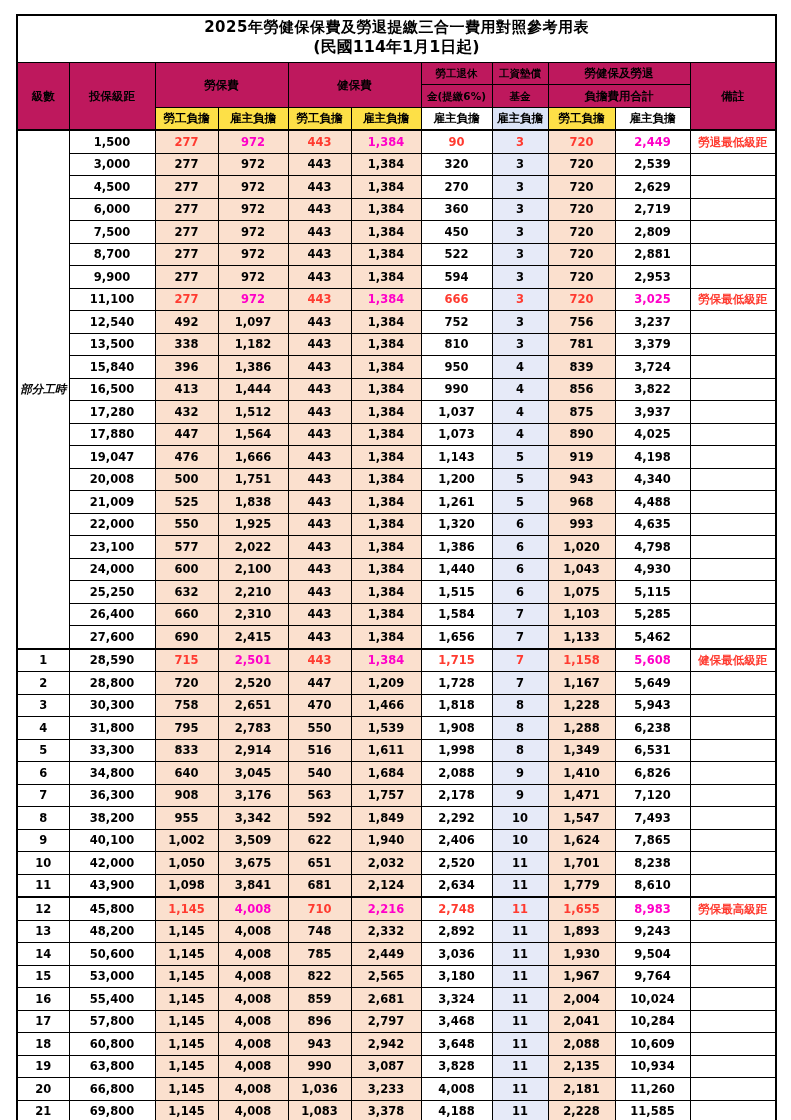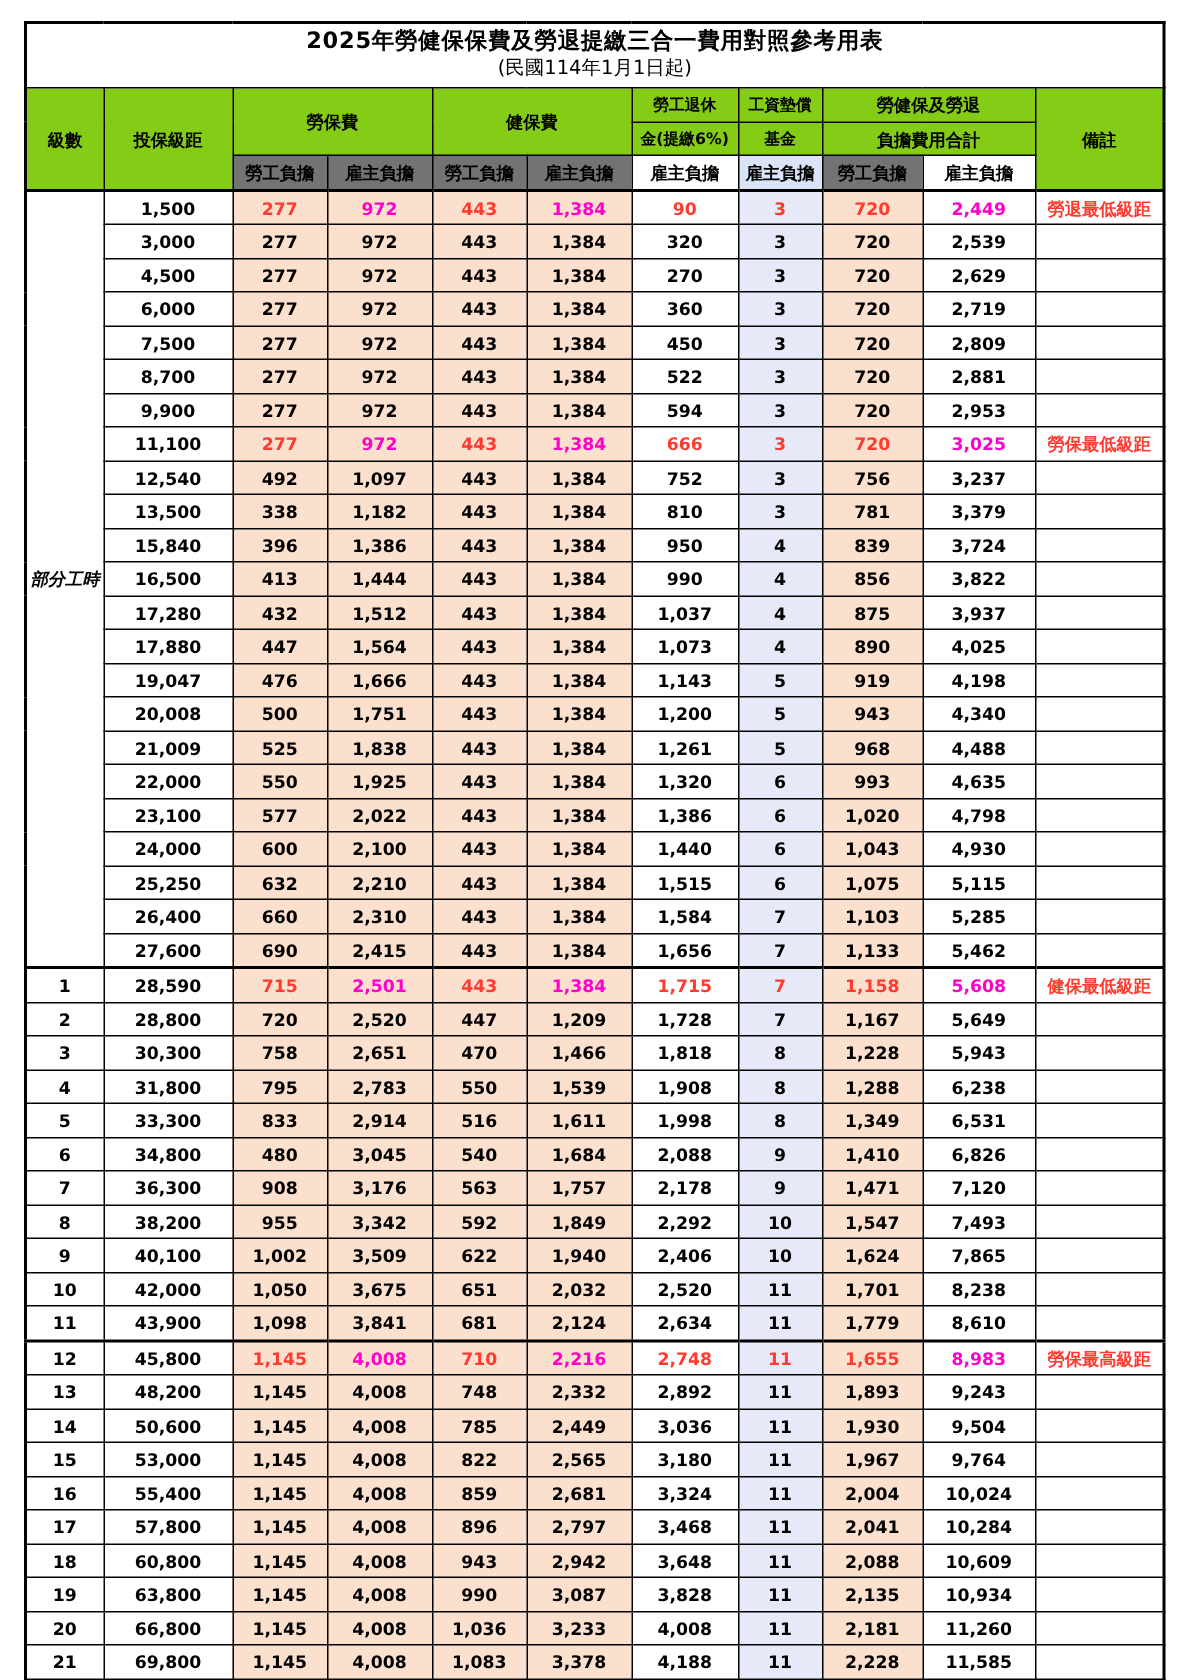--- a/index.html
+++ b/index.html
@@ -40,36 +40,36 @@
     border: none !important;
     padding: 4px 0 6px 0 !important;
     height: auto !important;
   }
   .title1 {
     font-size: 15px;
     font-weight: bold;
     letter-spacing: 0.5px;
   }
   .title2 {
-    font-size: 13px;
-    font-weight: normal;
+    font-size: 16px;
+    font-weight: bold;
     margin-top: 3px;
   }
   
   .hdr {
     font-size: 12px;
     font-weight: bold;
-    background: #84cc16;
+    background: #be185d;
   }
   .hdr.small {
     font-size: 10.5px;
     line-height: 1.15;
   }
   .sub-orange {
-    background: #737373;
+    background: #fde047;
     font-size: 10.5px;
     font-weight: bold;
   }
   .sub-blue {
     background: #dbe3f7;
     font-size: 10.5px;
     font-weight: bold;
   }
   .sub-white {
     background: #ffffff;
@@ -491,21 +491,21 @@
           <td class="v-num c-orange">1,611</td>
           <td class="v-num c-white">1,998</td>
           <td class="v-num c-blue">8</td>
           <td class="v-num c-orange">1,349</td>
           <td class="v-num c-white">6,531</td>
           <td class="note c-white"></td>
         </tr>
         <tr>
           <td class="v-grade">6</td>
           <td class="v-wage c-white">34,800</td>
-          <td class="v-num c-orange">480</td>
+          <td class="v-num c-orange">640</td>
           <td class="v-num c-orange">3,045</td>
           <td class="v-num c-orange">540</td>
           <td class="v-num c-orange">1,684</td>
           <td class="v-num c-white">2,088</td>
           <td class="v-num c-blue">9</td>
           <td class="v-num c-orange">1,410</td>
           <td class="v-num c-white">6,826</td>
           <td class="note c-white"></td>
         </tr>
         <tr>

